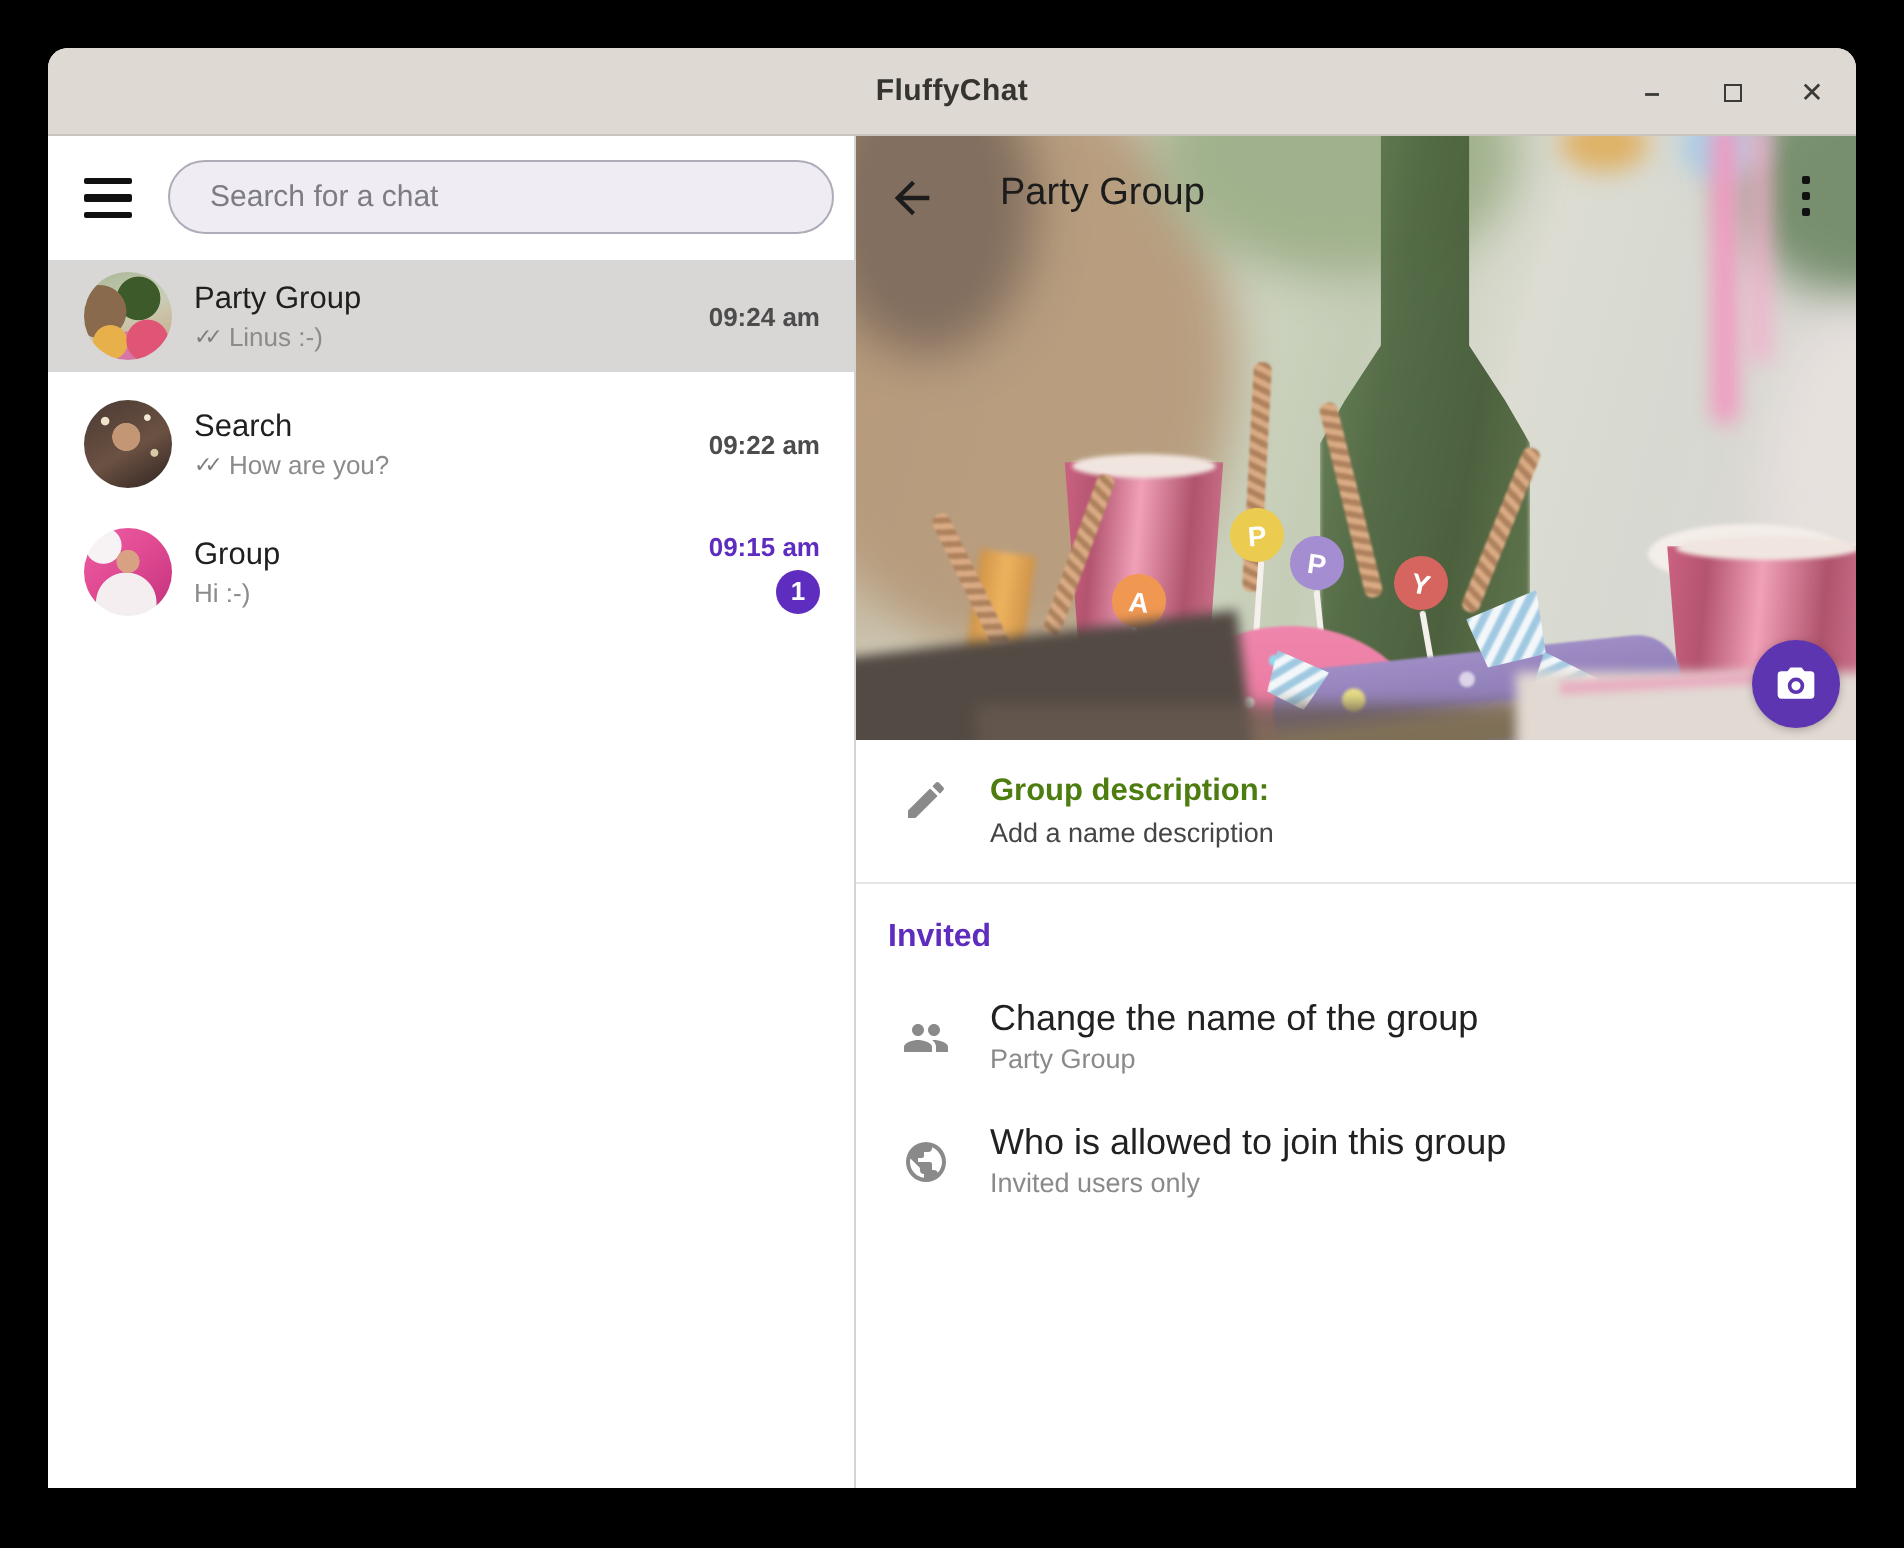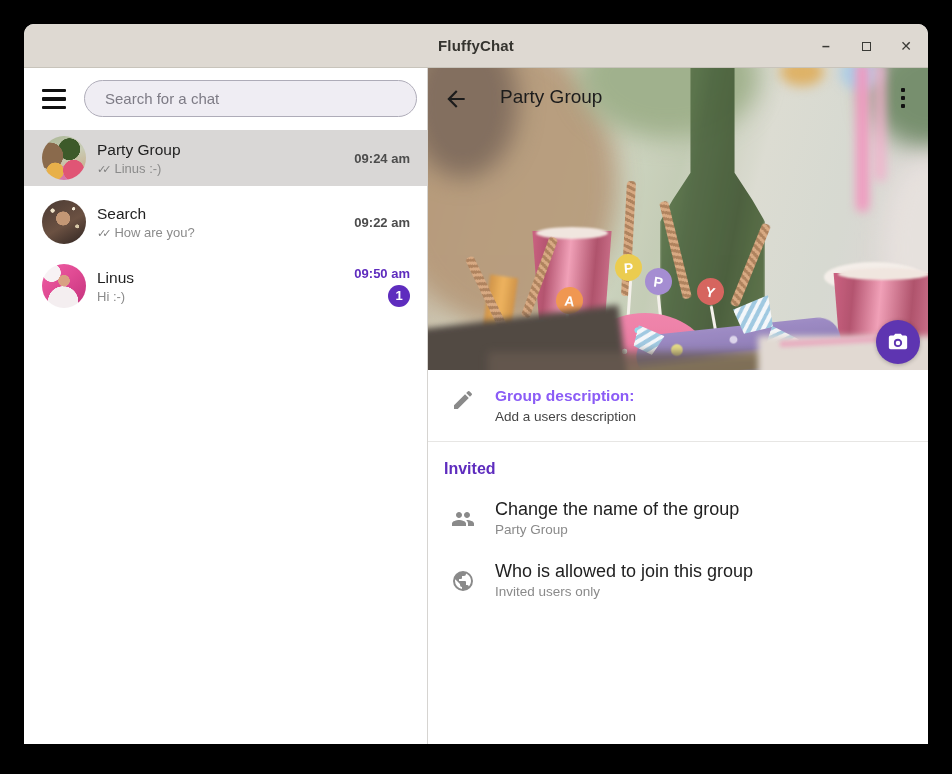--- a/index.html
+++ b/index.html
@@ -134,21 +134,21 @@
 
   
   .fab{position:absolute;left:448px;top:252px;width:44px;height:44px;border-radius:50%;background:#5e35b1;
        display:flex;align-items:center;justify-content:center;z-index:6;cursor:pointer;
        box-shadow:0 1px 4px rgba(0,0,0,.25);}
 
   
   #content{position:absolute;left:0;top:302px;width:100%;}
   .desc-row{display:flex;align-items:flex-start;padding:16px 16px 16px 23px;cursor:pointer;}
   .desc-icon{width:24px;height:24px;margin-right:20px;margin-top:2px;}
-  .desc-label{font-size:15.5px;font-weight:bold;color:#8b5cf6;line-height:19px;}
+  .desc-label{font-size:15.5px;font-weight:bold;color:#4d7c0f;line-height:19px;}
   .desc-value{font-size:13.5px;color:#454545;line-height:17px;margin-top:3px;}
   .hdivider{height:1px;background:#e7e6e4;margin:0;}
   .settings-heading{padding:18px 16px 10px 16px;font-size:16px;font-weight:bold;color:#5e2cbe;}
   .item{display:flex;align-items:center;padding:10px 16px 10px 23px;min-height:62px;cursor:pointer;}
   .item.single{min-height:52px;}
   .item-icon{width:24px;height:24px;margin-right:20px;flex:0 0 24px;}
   .item-label{font-size:18px;color:#212121;line-height:19px;}
   .item-value{font-size:13.5px;color:#8a8a8a;line-height:17px;margin-top:2px;}
 </style>
 </head>
@@ -204,27 +204,27 @@
             </div>
           </div>
           <div class="chat-right">
             <span class="chat-time">09:22 am</span>
           </div>
         </div>
 
         <div class="chat-row">
           <div class="avatar av-alessa"></div>
           <div class="chat-main">
-            <div class="chat-name">Linus</div>
+            <div class="chat-name">Group</div>
             <div class="chat-sub">
               <span>Hi :-)</span>
             </div>
           </div>
           <div class="chat-right">
-            <span class="chat-time accent">09:50 am</span>
+            <span class="chat-time accent">09:15 am</span>
             <span class="badge">1</span>
           </div>
         </div>
       </div>
 
       <div id="vdivider"></div>
 
       <div id="panel">
 
         <div id="photo">
@@ -305,21 +305,21 @@
 
         <div id="content">
           <div class="desc-row">
             <div class="desc-icon">
               <svg viewBox="0 0 24 24" width="24" height="24">
                   <path fill="#8a8a8a" d="M3 17.25V21h3.75L17.8 9.94l-3.75-3.75L3 17.25zM20.7 7a1 1 0 0 0 0-1.4l-2.3-2.3a1 1 0 0 0-1.4 0l-1.8 1.8 3.75 3.75L20.7 7z"></path>
                 </svg>
             </div>
             <div>
               <div class="desc-label">Group description:</div>
-              <div class="desc-value">Add a users description</div>
+              <div class="desc-value">Add a name description</div>
             </div>
           </div>
 
           <div class="hdivider"></div>
 
           <div class="settings-heading">Invited</div>
 
           <div class="item">
             <div class="item-icon">
               <svg viewBox="0 0 24 24" width="24" height="24">

